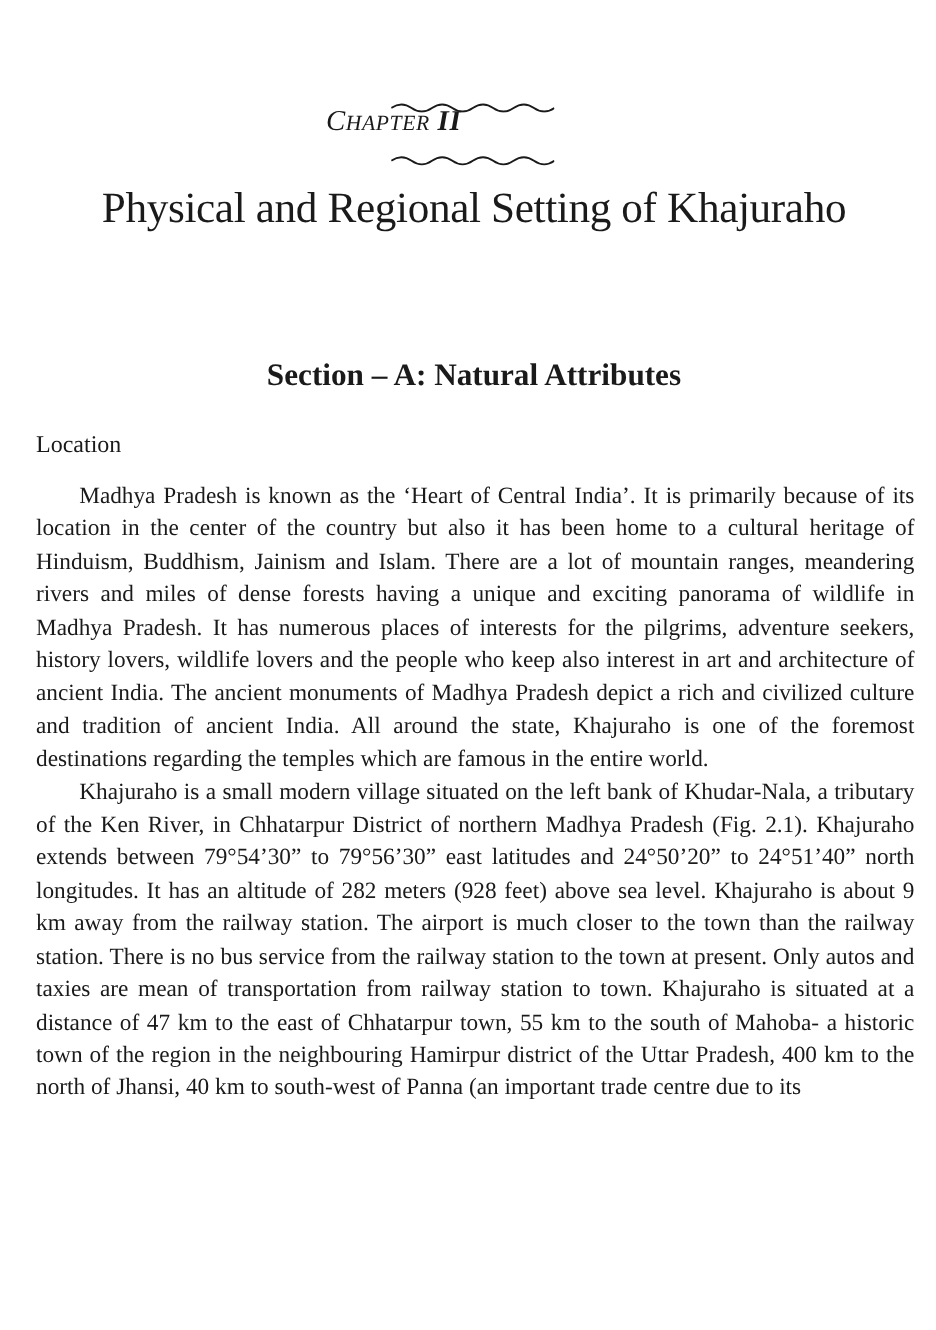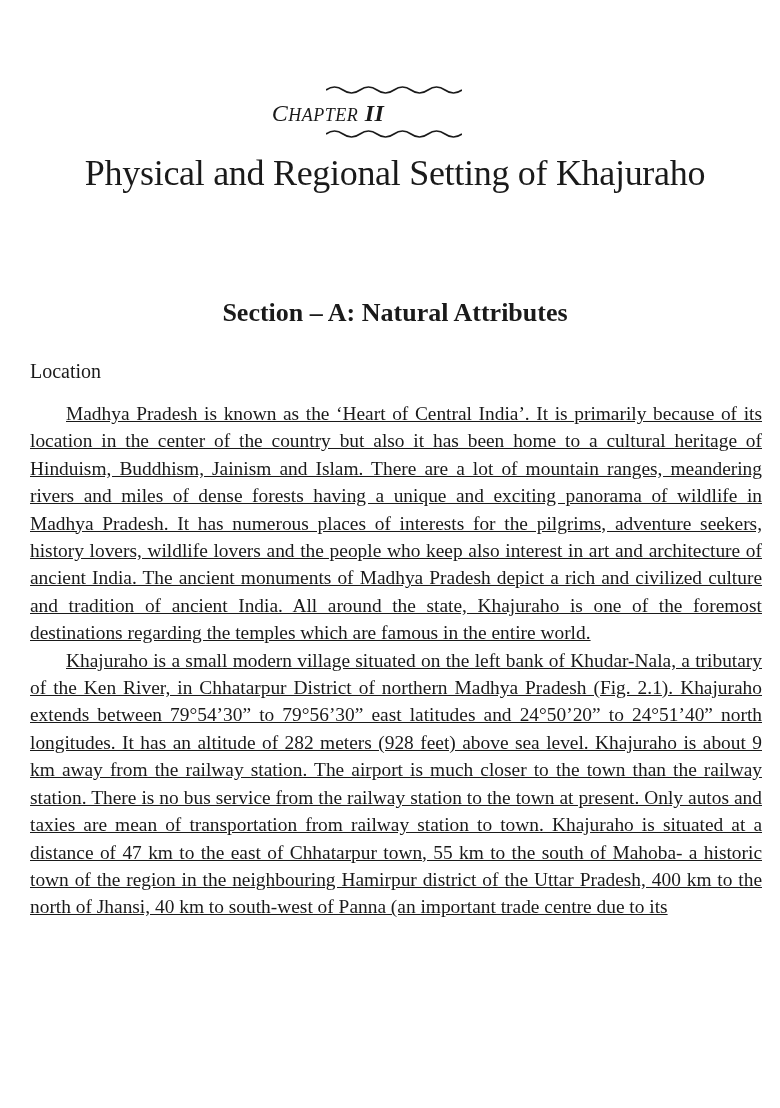--- a/index.html
+++ b/index.html
@@ -1,26 +1,26 @@
 <!DOCTYPE html>
 <html><head>
 <meta charset="utf-8">
 <style>
   html, body { margin: 0; padding: 0; background: #ffffff; }
   body { width: 780px; height: 1108px; position: relative; overflow: hidden; color: #1a1a1a; font-family: "Liberation Serif", "DejaVu Serif", serif; }
   .wave { position: absolute; left: 326px; width: 136px; height: 10px; }
-  .chapter-label { position: absolute; left: 0; width: 656px; top: 100px; text-align: center; font-size: 24px; font-style: italic; letter-spacing: 0.5px; }
+  .chapter-label { position: absolute; left: 0; width: 656px; top: 88px; text-align: center; font-size: 24px; font-style: italic; letter-spacing: 0.5px; }
   .chapter-label .cap { font-size: 24px; }
   .chapter-label .small { font-size: 18px; }
   .chapter-label .num { font-weight: bold; }
   .page-title { position: absolute; left: 0; width: 790px; top: 152px; text-align: center; font-size: 36px; font-weight: normal; margin: 0; letter-spacing: -0.3px; }
   .section-heading { position: absolute; left: 0; width: 790px; top: 298px; text-align: center; font-size: 26px; font-weight: bold; margin: 0; }
   .sub-heading { position: absolute; left: 30px; top: 360px; font-size: 20px; margin: 0; font-weight: normal; }
   .body-text { position: absolute; left: 30px; width: 732px; top: 400px; font-size: 19.4px; line-height: 27.4px; text-align: justify; margin: 0; }
-  .body-text p { margin: 0; text-indent: 36px; text-decoration: underline; }
+  .body-text p { margin: 0; text-indent: 36px; }
 </style>
 </head>
 <body>
 
 <svg class="wave" style="top:84px" viewBox="0 0 136 10">
   <path d="M0 6 Q 8.5 0 17 6 T 34 6 T 51 6 T 68 6 T 85 6 T 102 6 T 119 6 T 136 6" fill="none" stroke="#1a1a1a" stroke-width="1.6"></path>
 </svg>
 
 <div class="chapter-label">
   <span class="cap">C</span><span class="small">HAPTER</span>

